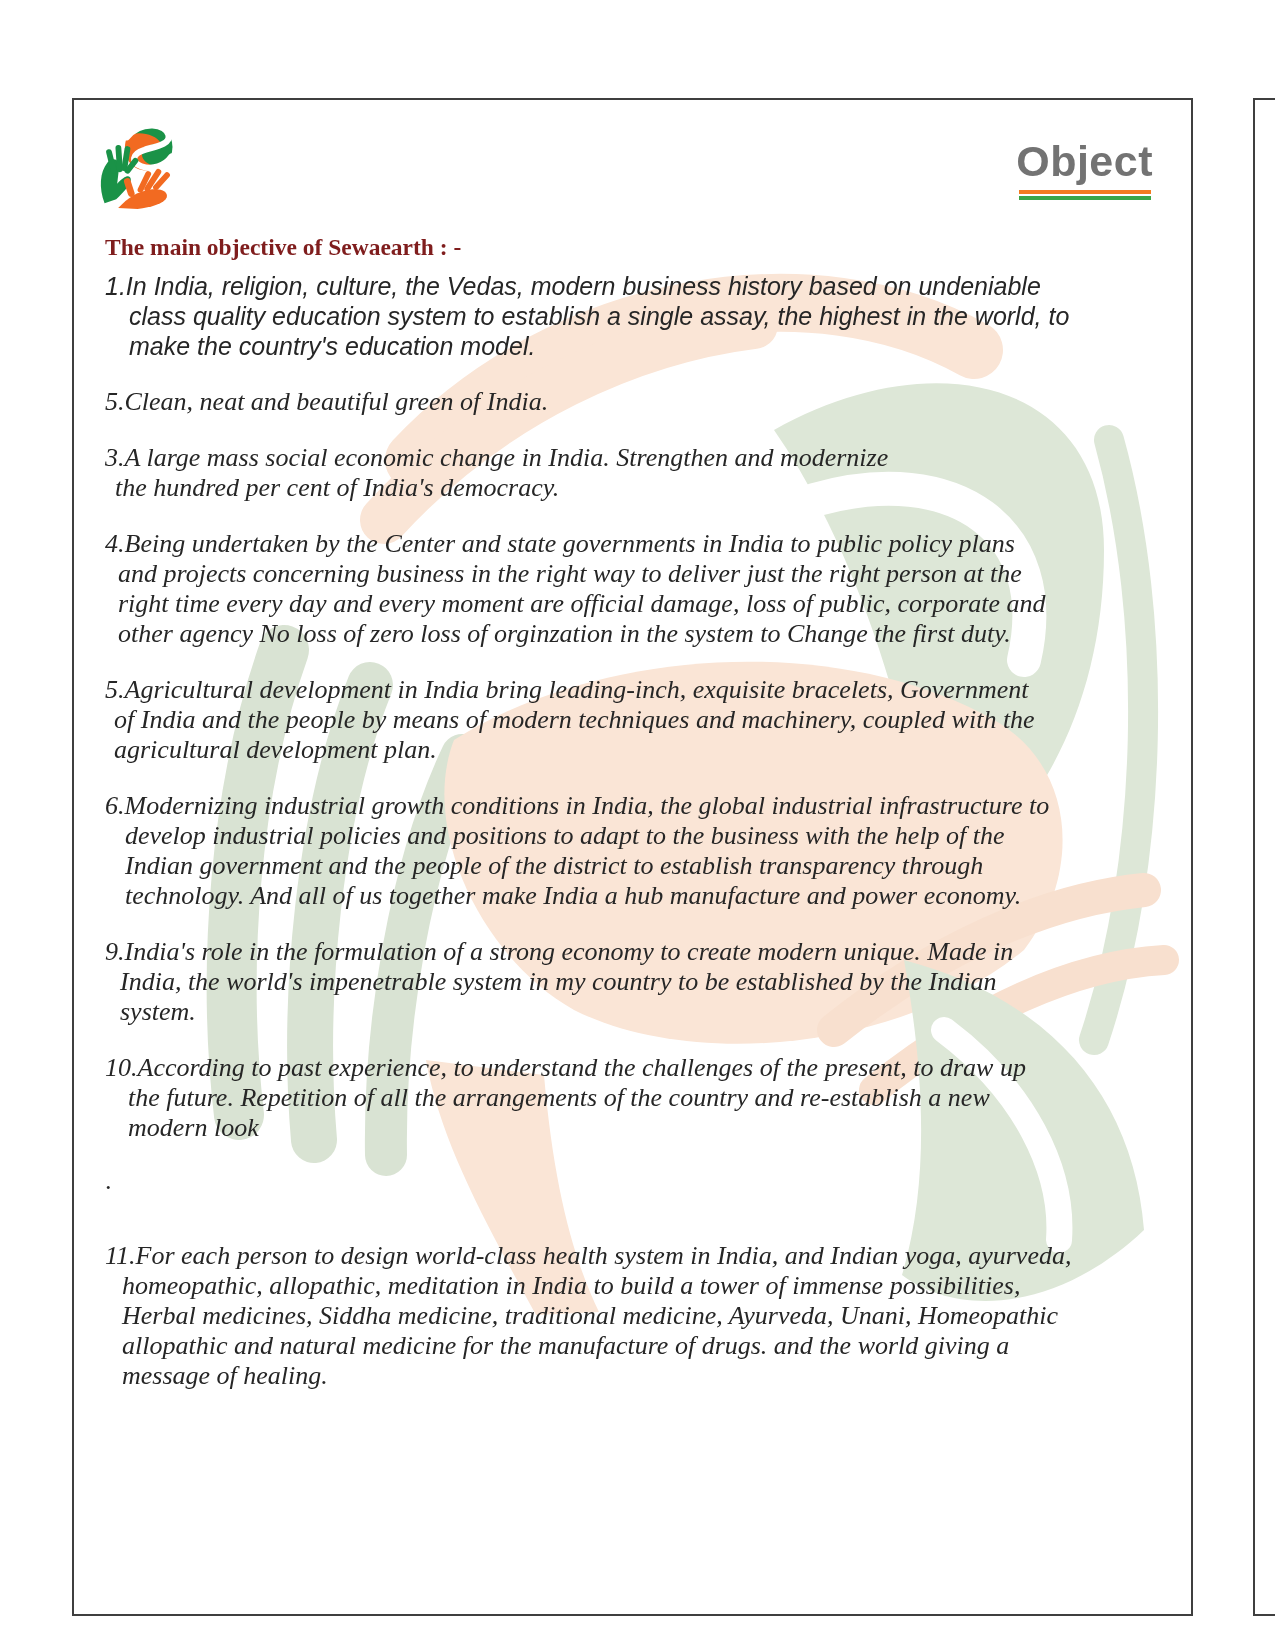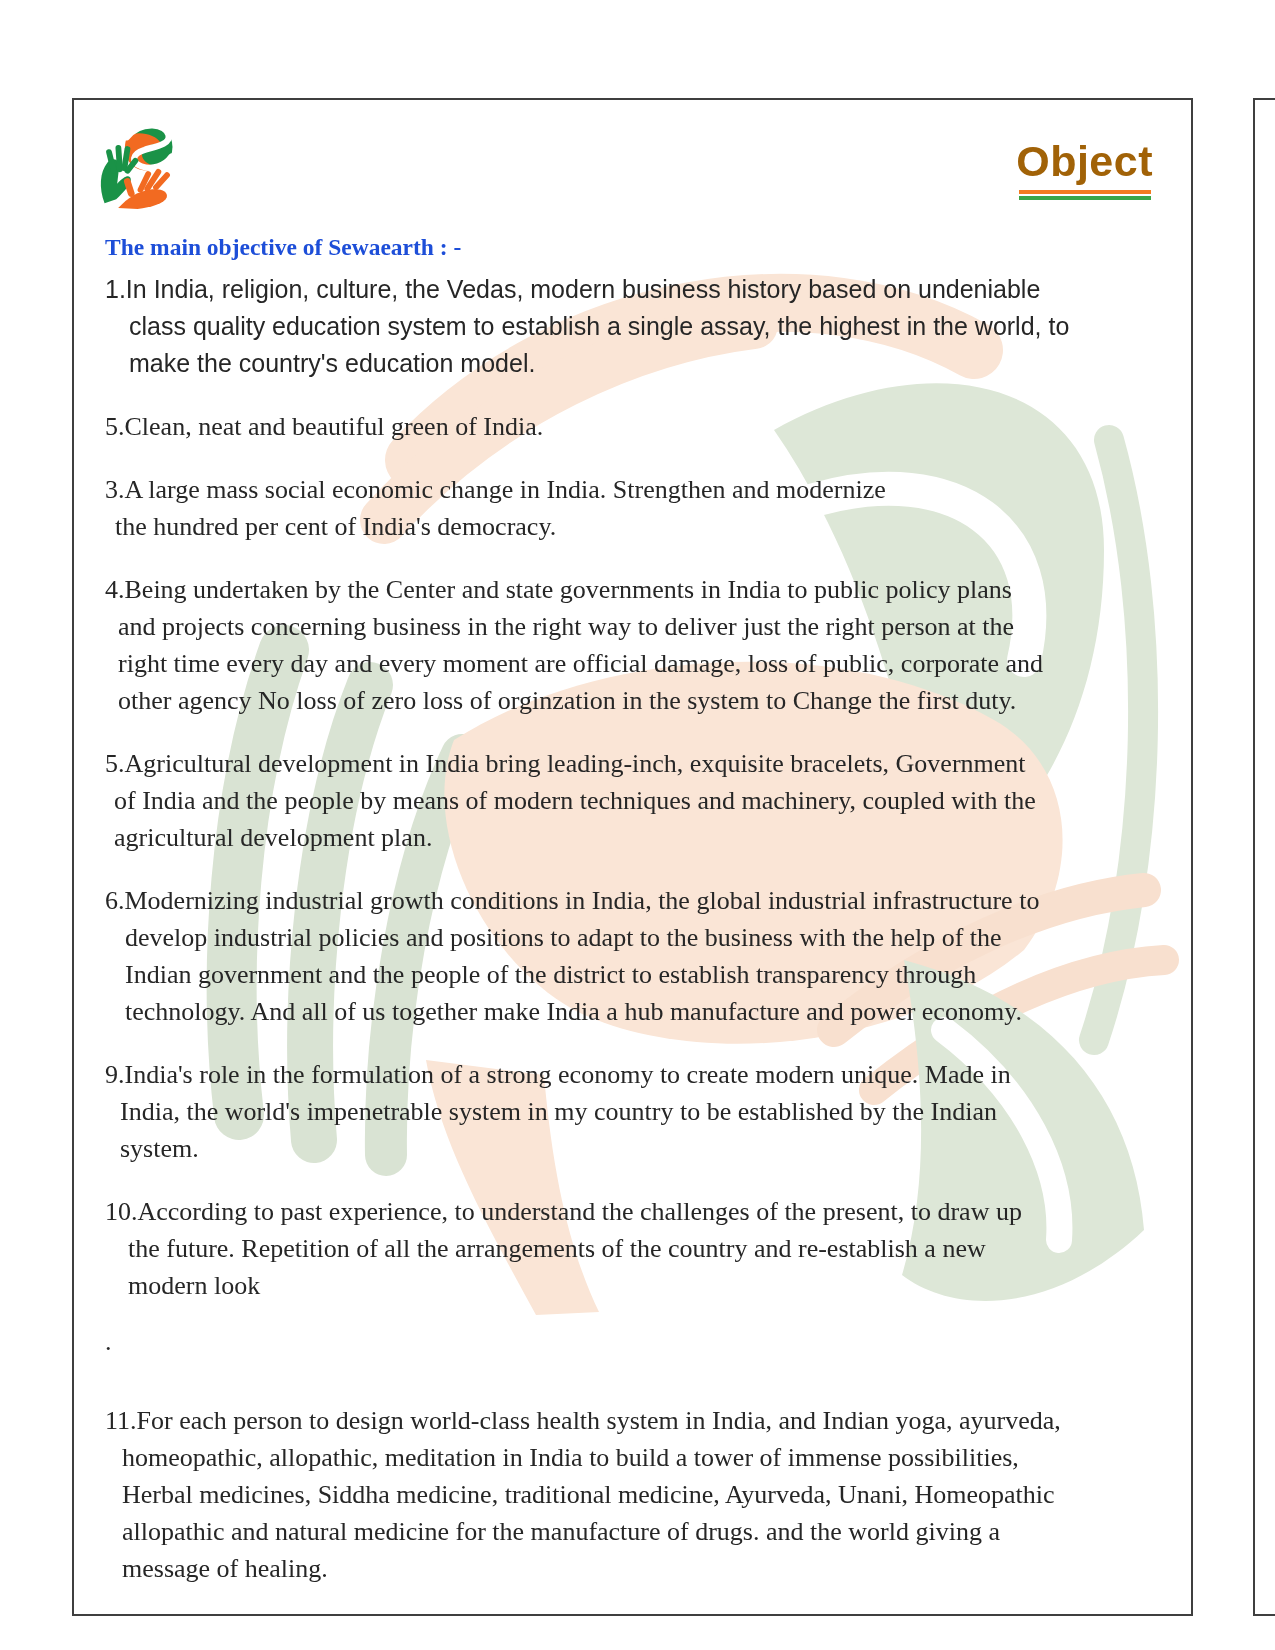--- a/index.html
+++ b/index.html
@@ -13,33 +13,33 @@
   }
   .page-main{left:72px;width:1121px;height:1518px;overflow:hidden;}
   .page-next{left:1253px;width:60px;height:1518px;}
   
   .watermark{position:absolute;left:0;top:0;width:1117px;height:1514px;z-index:0;pointer-events:none;}
   
   .logo{position:absolute;left:13px;top:14px;width:105px;height:97px;z-index:2;}
   .object-wrap{position:absolute;top:40px;right:30px;z-index:2;text-align:center;}
   .object-title{
     font-family:"Liberation Sans", sans-serif;font-weight:bold;
-    font-size:43px;line-height:1;color:#a16207;letter-spacing:0.5px;
+    font-size:43px;line-height:1;color:#737373;letter-spacing:0.5px;
     padding:0 8px;
   }
   .object-underline{width:132px;height:4px;margin:7px auto 0 auto;}
   .ou-orange{background:#f47b20;}
   .ou-green{background:#3aa648;margin-top:2px;}
   
   .content{position:absolute;left:31px;top:132px;width:1062px;z-index:1;}
   .content h2{
-    font-size:23.5px;font-weight:bold;color:#1d4ed8;margin:0 0 9px 0;line-height:30px;
+    font-size:23.5px;font-weight:bold;color:#7f1d1d;margin:0 0 9px 0;line-height:30px;
   }
   .item{
-    white-space:pre-line;font-size:26px;line-height:37px;margin:0 0 26px 0;
+    white-space:pre-line;font-size:26px;line-height:30px;margin:0 0 26px 0;font-style:italic;
   }
   .sans{font-family:"Liberation Sans", sans-serif;font-size:25px;}
   .i1{padding-left:24px;text-indent:-24px;}
   .i2{padding-left:0;}
   .i3{padding-left:10px;text-indent:-10px;}
   .i4{padding-left:13px;text-indent:-13px;}
   .i5{padding-left:9px;text-indent:-9px;}
   .i6{padding-left:20px;text-indent:-20px;}
   .i7{padding-left:11px;text-indent:-11px;}
   .i8{padding-left:13px;text-indent:-13px;}

